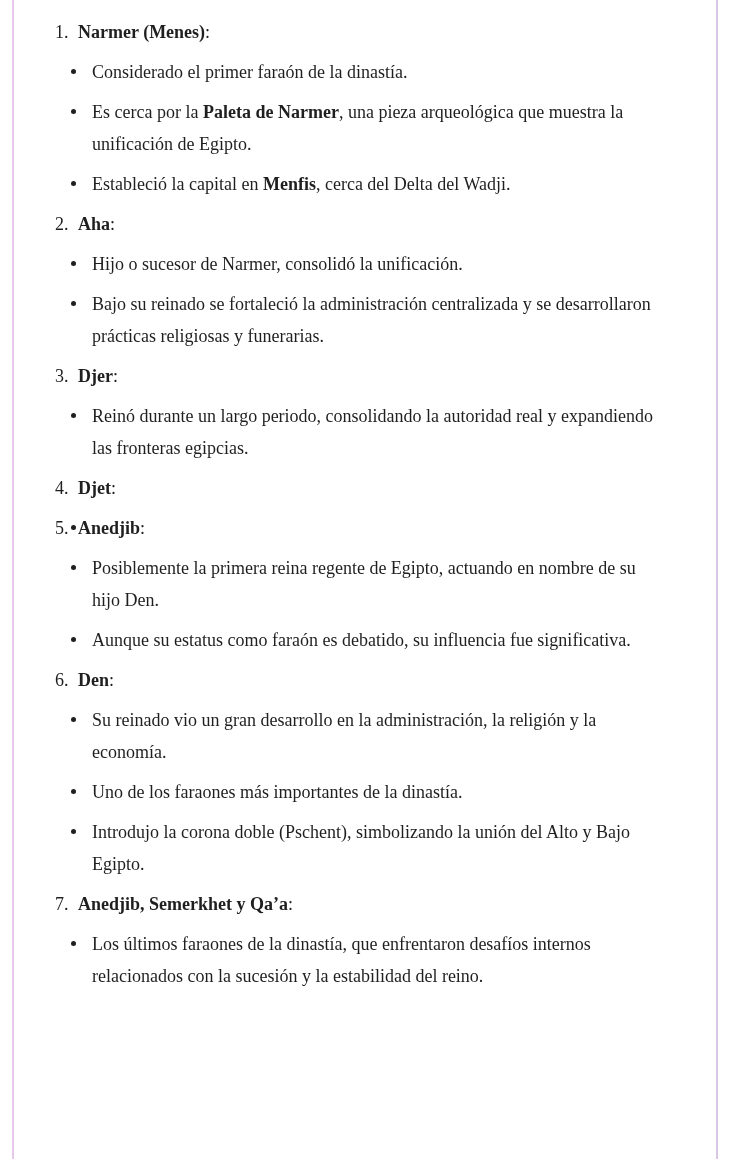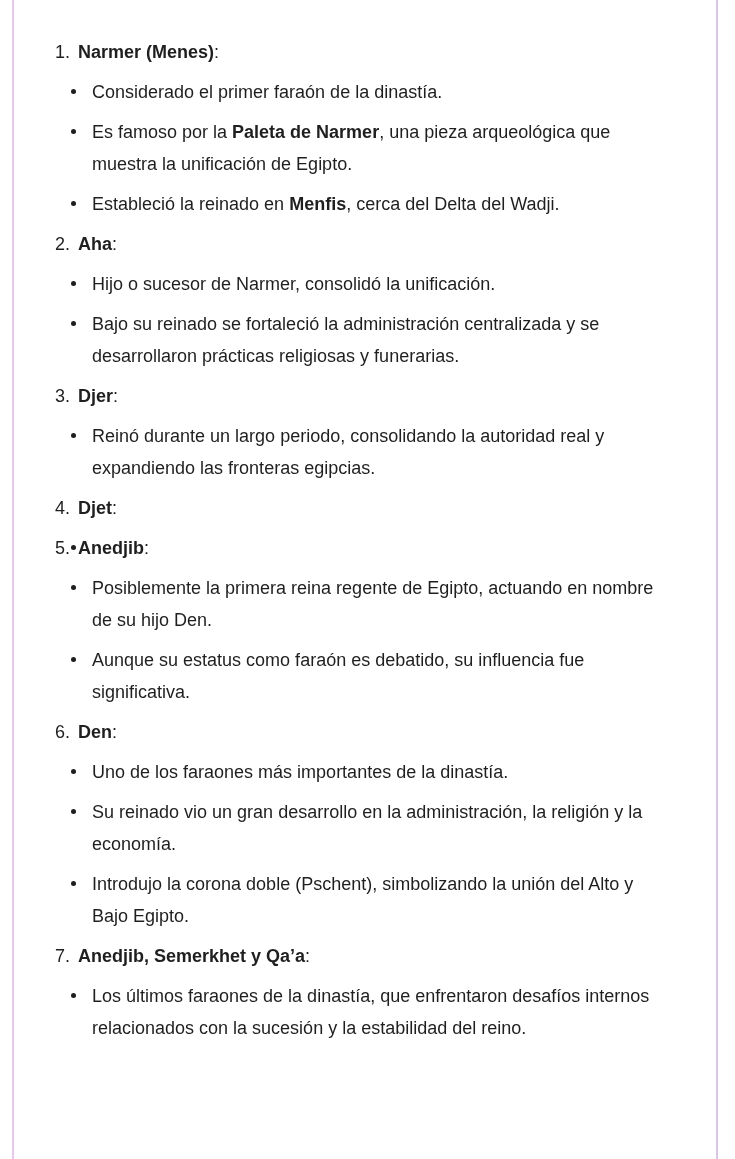--- a/index.html
+++ b/index.html
@@ -22,23 +22,24 @@
   .vline {
     position: absolute;
     top: 0;
     bottom: 0;
     width: 2px;
   }
   .vline.left  { left: 12px; }
   .vline.right { left: 716px; }
   .content {
     position: absolute;
-    top: 36px;
+    top: 16px;
     left: 0;
     width: 735px;
+    font-family: Liberation Serif, serif;
   }
   .para { margin: 0 0 8px 0; }
   .item-header {
     margin-left: 55px;
     font-weight: 400;
   }
   .num {
     display: inline-block;
     width: 23px;
     font-weight: 400;
@@ -63,22 +64,22 @@
 <body>
 
 <div class="page" style="background: rgb(255, 255, 255); color: rgb(31, 31, 31);">
   <div class="vline left" style="background: rgb(233, 200, 238);"></div>
   <div class="vline right" style="background: rgb(217, 198, 230);"></div>
   <div class="content">
     <div>
         <div class="item">
           <div class="para item-header"><span class="num">1.</span><span class="seg-bold">Narmer (Menes)</span><span class="seg">:</span></div>
           <div class="para bullet"><span class="dot"></span><span class="seg"><span class="seg">Considerado el primer faraón de la dinastía.</span></span></div>
-          <div class="para bullet"><span class="dot"></span><span class="seg"><span class="seg">Es famoso por la </span><span class="seg-bold">Paleta de Narmer</span><span class="seg">, una pieza arqueológica que muestra la unificación de Egipto.</span></span></div>
-          <div class="para bullet"><span class="dot"></span><span class="seg"><span class="seg">Estableció la reinado en </span><span class="seg-bold">Menfis</span><span class="seg">, cerca del Delta del Wadji.</span></span></div>
+          <div class="para bullet"><span class="dot"></span><span class="seg"><span class="seg">Es cerca por la </span><span class="seg-bold">Paleta de Narmer</span><span class="seg">, una pieza arqueológica que muestra la unificación de Egipto.</span></span></div>
+          <div class="para bullet"><span class="dot"></span><span class="seg"><span class="seg">Estableció la capital en </span><span class="seg-bold">Menfis</span><span class="seg">, cerca del Delta del Wadji.</span></span></div>
         </div>
         <div class="item">
           <div class="para item-header"><span class="num">2.</span><span class="seg-bold">Aha</span><span class="seg">:</span></div>
           <div class="para bullet"><span class="dot"></span><span class="seg"><span class="seg">Hijo o sucesor de Narmer, consolidó la unificación.</span></span></div>
           <div class="para bullet"><span class="dot"></span><span class="seg"><span class="seg">Bajo su reinado se fortaleció la administración centralizada y se desarrollaron prácticas religiosas y funerarias.</span></span></div>
         </div>
         <div class="item">
           <div class="para item-header"><span class="num">3.</span><span class="seg-bold">Djer</span><span class="seg">:</span></div>
           <div class="para bullet"><span class="dot"></span><span class="seg"><span class="seg">Reinó durante un largo periodo, consolidando la autoridad real y expandiendo las fronteras egipcias.</span></span></div>
         </div>
@@ -86,22 +87,22 @@
           <div class="para item-header"><span class="num">4.</span><span class="seg-bold">Djet</span><span class="seg">:</span></div>
           <div class="para bullet"><span class="dot"></span></div>
         </div>
         <div class="item">
           <div class="para item-header"><span class="num">5.</span><span class="seg-bold">Anedjib</span><span class="seg">:</span></div>
           <div class="para bullet"><span class="dot"></span><span class="seg"><span class="seg">Posiblemente la primera reina regente de Egipto, actuando en nombre de su hijo Den.</span></span></div>
           <div class="para bullet"><span class="dot"></span><span class="seg"><span class="seg">Aunque su estatus como faraón es debatido, su influencia fue significativa.</span></span></div>
         </div>
         <div class="item">
           <div class="para item-header"><span class="num">6.</span><span class="seg-bold">Den</span><span class="seg">:</span></div>
+          <div class="para bullet"><span class="dot"></span><span class="seg"><span class="seg">Su reinado vio un gran desarrollo en la administración, la religión y la economía.</span></span></div>
           <div class="para bullet"><span class="dot"></span><span class="seg"><span class="seg">Uno de los faraones más importantes de la dinastía.</span></span></div>
-          <div class="para bullet"><span class="dot"></span><span class="seg"><span class="seg">Su reinado vio un gran desarrollo en la administración, la religión y la economía.</span></span></div>
           <div class="para bullet"><span class="dot"></span><span class="seg"><span class="seg">Introdujo la corona doble (Pschent), simbolizando la unión del Alto y Bajo Egipto.</span></span></div>
         </div>
         <div class="item">
           <div class="para item-header"><span class="num">7.</span><span class="seg-bold">Anedjib, Semerkhet y Qa’a</span><span class="seg">:</span></div>
           <div class="para bullet"><span class="dot"></span><span class="seg"><span class="seg">Los últimos faraones de la dinastía, que enfrentaron desafíos internos relacionados con la sucesión y la estabilidad del reino.</span></span></div>
         </div>
       </div>
   </div>
 </div>
 

